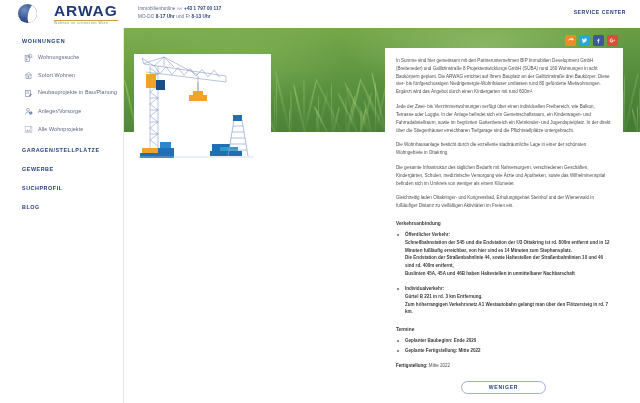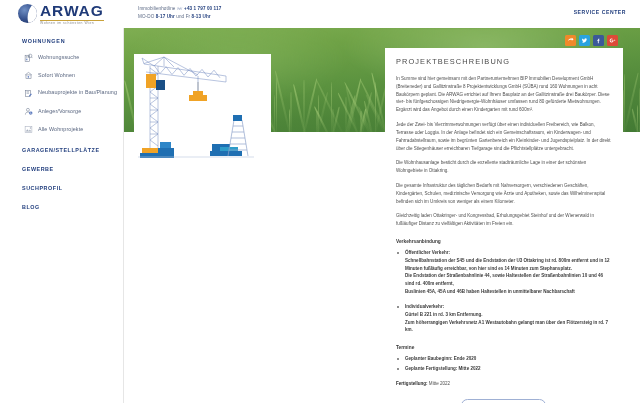--- a/index.html
+++ b/index.html
@@ -12,21 +12,21 @@
   }
   .page { position: relative; width: 640px; height: 403px; background: #fff; }
 
   
   .topbar {
     position: absolute; left: 0; top: 0; width: 640px; height: 28px;
     background: #ffffff; z-index: 40;
   }
   .logo-wrap {
     position: absolute; left: 18px; top: 3px;
-    display: flex; align-items: center; gap: 3px;
+    display: flex; align-items: center; gap: 17px;
   }
   .logo-mark {
     width: 19px; height: 19px; border-radius: 50%;
     background: radial-gradient(circle at 34% 32%, #6f8fc4 0%, #35508c 52%, #20305c 100%);
     position: relative; overflow: hidden;
   }
   .logo-mark::after {
     content: ""; position: absolute; left: 52%; top: -10%;
     width: 62%; height: 120%; background: #ffffff;
     border-radius: 50% 0 0 50%; transform: rotate(12deg);
@@ -521,21 +521,20 @@
           <line x1="96" y1="90" x2="112" y2="90"></line>
         <line x1="95" y1="96" x2="113" y2="96"></line>
       </g>
       <rect x="99" y="61" width="9" height="6" fill="#1f6fb2"></rect>
 
       <line x1="4" y1="103" x2="120" y2="103" stroke="#b9c6de" stroke-width=".6"></line>
     </svg>
   </div>
 
   <section class="desc">
-    <h2>PROJEKTBESCHREIBUNG</h2>
 
     <p>In Summe sind hier gemeinsam mit den Partnerunternehmen BIP Immobilien Development GmbH (Breiteneder) und Gallitzinstraße 8 Projektentwicklungs GmbH (SÜBA) rund 160 Wohnungen in acht Baukörpern geplant. Die ARWAG errichtet auf Ihrem Bauplatz an der Gallitzinstraße drei Baukörper. Diese vier- bis fünfgeschossigen Niedrigenergie-Wohnhäuser umfassen rund 80 geförderte Mietwohnungen. Ergänzt wird das Angebot durch einen Kindergarten mit rund 600m².</p>
     <p>Jede der Zwei- bis Vierzimmerwohnungen verfügt über einen individuellen Freibereich, wie Balkon, Terrasse oder Loggia. In der Anlage befindet sich ein Gemeinschaftsraum, ein Kinderwagen- und Fahrradabstellraum, sowie im begrünten Gartenbereich ein Kleinkinder- und Jugendspielplatz. In der direkt über die Stiegenhäuser erreichbaren Tiefgarage sind die Pflichtstellplätze untergebracht.</p>
     <p>Die Wohnhausanlage besticht durch die exzellente stadträumliche Lage in einer der schönsten Wohngebiete in Ottakring.</p>
     <p>Die gesamte Infrastruktur des täglichen Bedarfs mit Nahversorgern, verschiedenen Geschäften, Kindergärten, Schulen, medizinische Versorgung wie Ärzte und Apotheken, sowie das Wilhelminenspital befinden sich im Umkreis von weniger als einem Kilometer.</p>
     <p>Gleichzeitig laden Ottakringer- und Kongressbad, Erholungsgebiet Steinhof und der Wienerwald in fußläufiger Distanz zu vielfältigen Aktivitäten im Freien ein.</p>
 
     <div class="sec-title">Verkehrsanbindung</div>
     <ul class="bullets">
       <li>

